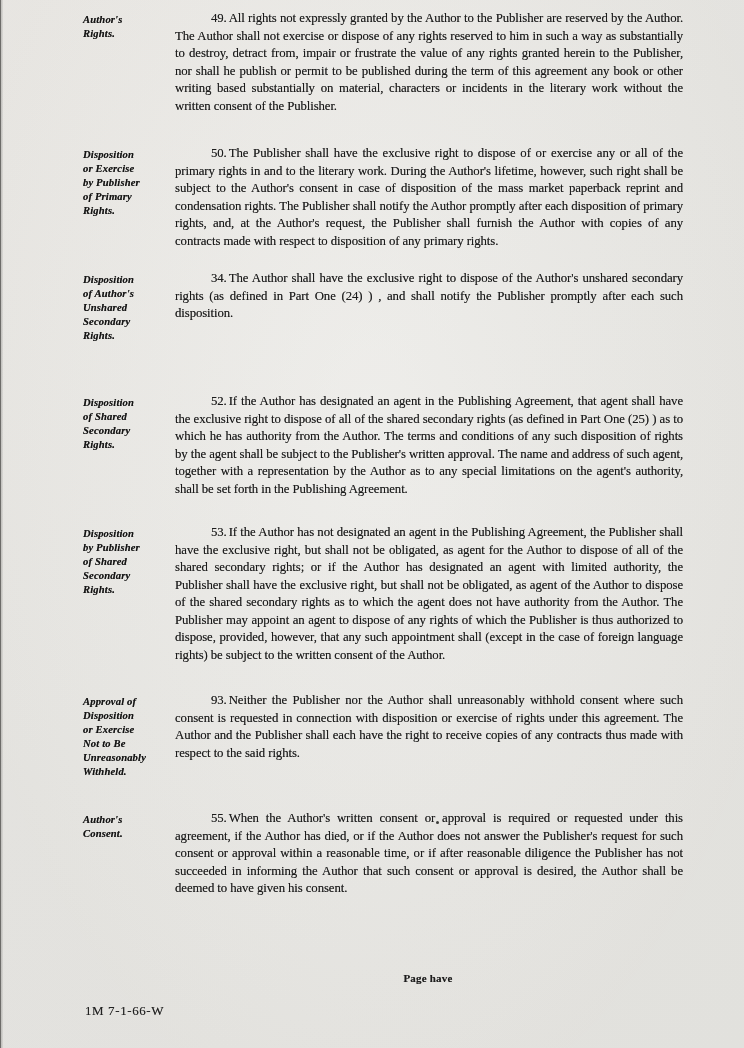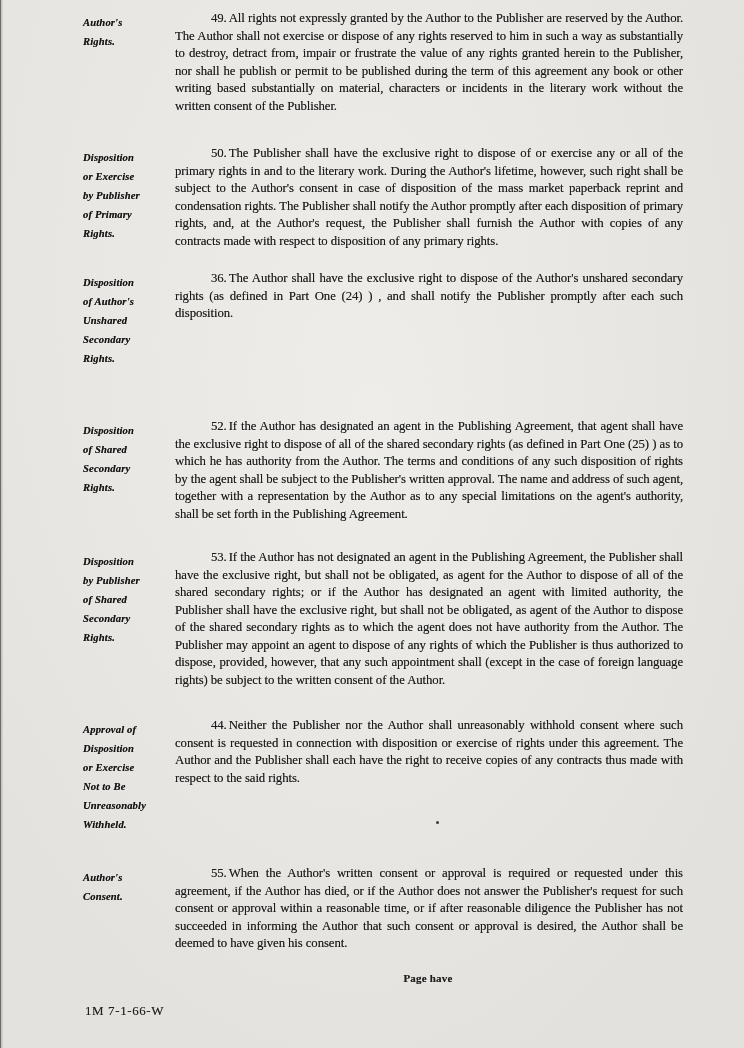--- a/index.html
+++ b/index.html
@@ -32,21 +32,21 @@
     top: 10px;
   }
   .section {
     display: flex;
     align-items: flex-start;
   }
   .clause-label {
     width: 92px;
     flex: 0 0 92px;
     font-size: 10.6px;
-    line-height: 19px;
+    line-height: 14px;
     font-weight: 700;
     font-style: italic;
     letter-spacing: 0.15px;
     white-space: pre-line;
     padding-top: 3px;
     color: #151515;
     text-shadow: 0 0 0.6px rgba(10,10,10,0.6);
   }
   .clause-body {
     flex: 1 1 auto;
@@ -119,21 +119,21 @@
 Rights.</div>
     <p class="clause-body"><span class="clause-num">50.</span><span>The Publisher shall have the exclusive right to dispose of or exercise any or all of the primary rights in and to the literary work. During the Author's lifetime, however, such right shall be subject to the Author's consent in case of disposition of the mass market paperback reprint and condensation rights. The Publisher shall notify the Author promptly after each disposition of primary rights, and, at the Author's request, the Publisher shall furnish the Author with copies of any contracts made with respect to disposition of any primary rights.</span></p>
   </div>
 
   <div class="section s51">
     <div class="clause-label">Disposition
 of Author's
 Unshared
 Secondary
 Rights.</div>
-    <p class="clause-body"><span class="clause-num">36.</span><span>The Author shall have the exclusive right to dispose of the Author's unshared secondary rights (as defined in Part One (24) ) , and shall notify the Publisher promptly after each such disposition.</span></p>
+    <p class="clause-body"><span class="clause-num">34.</span><span>The Author shall have the exclusive right to dispose of the Author's unshared secondary rights (as defined in Part One (24) ) , and shall notify the Publisher promptly after each such disposition.</span></p>
   </div>
 
   <div class="section s52">
     <div class="clause-label">Disposition
 of Shared
 Secondary
 Rights.</div>
     <p class="clause-body"><span class="clause-num">52.</span><span>If the Author has designated an agent in the Publishing Agreement, that agent shall have the exclusive right to dispose of all of the shared secondary rights (as defined in Part One (25) ) as to which he has authority from the Author. The terms and conditions of any such disposition of rights by the agent shall be subject to the Publisher's written approval. The name and address of such agent, together with a representation by the Author as to any special limitations on the agent's authority, shall be set forth in the Publishing Agreement.</span></p>
   </div>
 
@@ -146,21 +146,21 @@
     <p class="clause-body"><span class="clause-num">53.</span><span>If the Author has not designated an agent in the Publishing Agreement, the Publisher shall have the exclusive right, but shall not be obligated, as agent for the Author to dispose of all of the shared secondary rights; or if the Author has designated an agent with limited authority, the Publisher shall have the exclusive right, but shall not be obligated, as agent of the Author to dispose of the shared secondary rights as to which the agent does not have authority from the Author. The Publisher may appoint an agent to dispose of any rights of which the Publisher is thus authorized to dispose, provided, however, that any such appointment shall (except in the case of foreign language rights) be subject to the written consent of the Author.</span></p>
   </div>
 
   <div class="section s54">
     <div class="clause-label">Approval of
 Disposition
 or Exercise
 Not to Be
 Unreasonably
 Withheld.</div>
-    <p class="clause-body"><span class="clause-num">44.</span><span>Neither the Publisher nor the Author shall unreasonably withhold consent where such consent is requested in connection with disposition or exercise of rights under this agreement. The Author and the Publisher shall each have the right to receive copies of any contracts thus made with respect to the said rights.</span></p>
+    <p class="clause-body"><span class="clause-num">93.</span><span>Neither the Publisher nor the Author shall unreasonably withhold consent where such consent is requested in connection with disposition or exercise of rights under this agreement. The Author and the Publisher shall each have the right to receive copies of any contracts thus made with respect to the said rights.</span></p>
   </div>
 
   <div class="section s55">
     <div class="clause-label">Author's
 Consent.</div>
     <p class="clause-body"><span class="clause-num">55.</span><span>When the Author's written consent or approval is required or requested under this agreement, if the Author has died, or if the Author does not answer the Publisher's request for such consent or approval within a reasonable time, or if after reasonable diligence the Publisher has not succeeded in informing the Author that such consent or approval is desired, the Author shall be deemed to have given his consent.</span></p>
   </div>
 
 </div>
 

